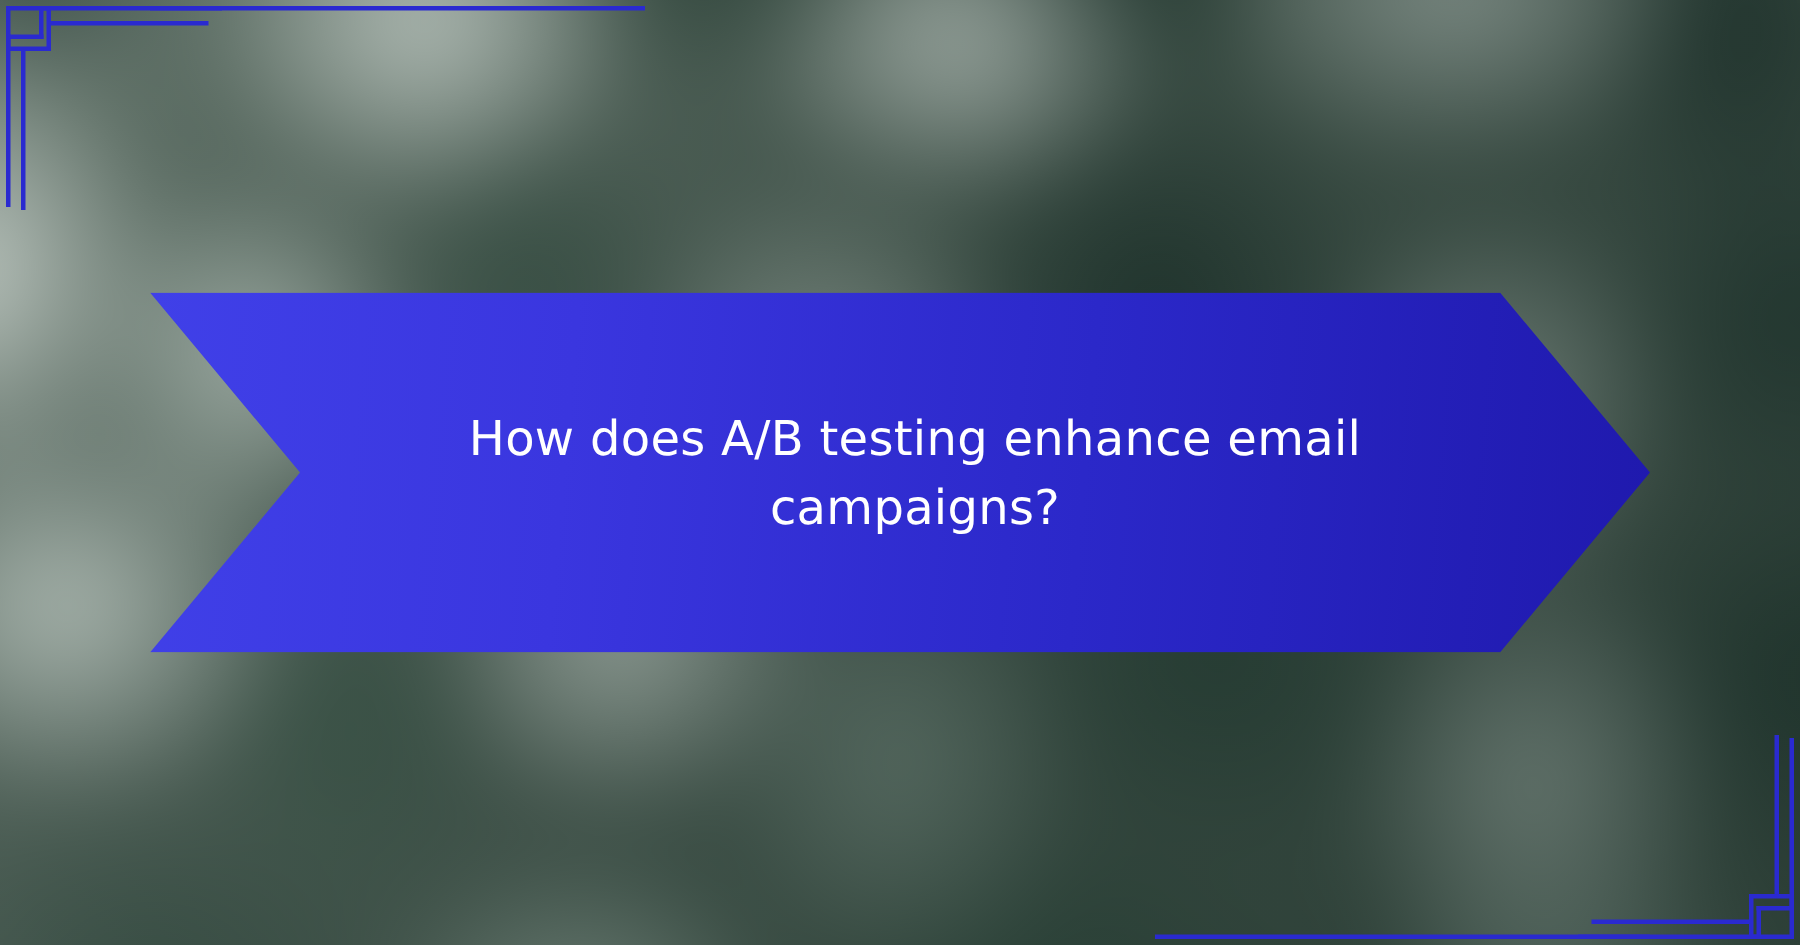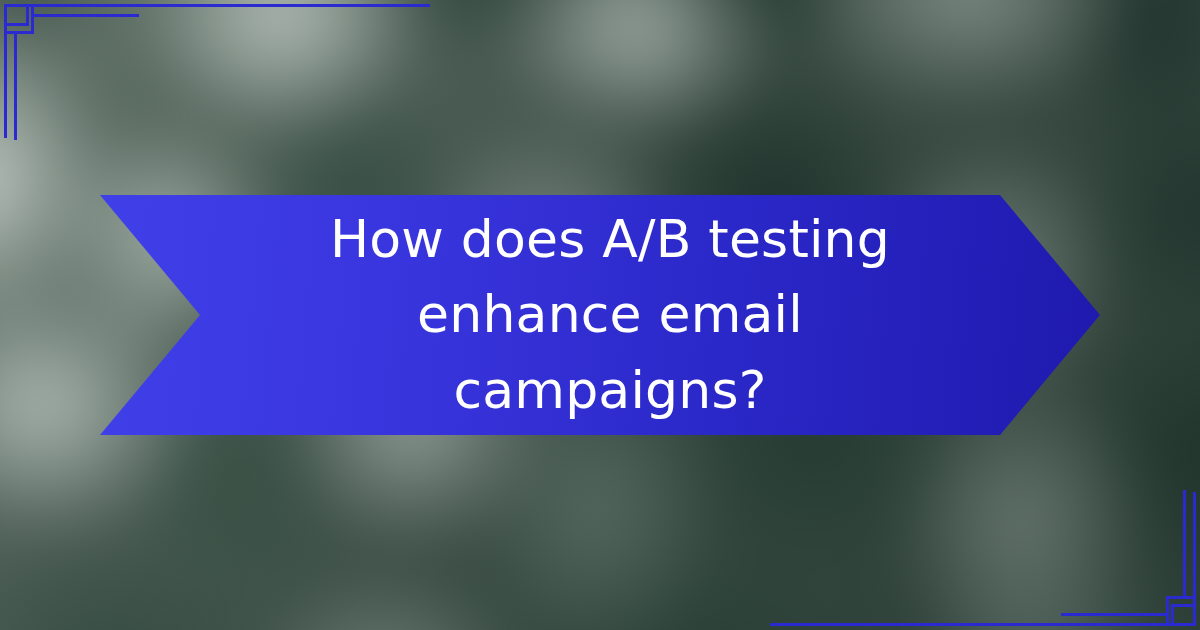--- a/index.html
+++ b/index.html
@@ -111,21 +111,21 @@
   }
   .banner-inner {
     width: 660px;
     padding-left: 20px;
     text-align: center;
   }
   .headline {
     margin: 0;
     color: #ffffff;
     font-family: "DejaVu Sans", sans-serif;
-    font-size: 52px;
+    font-size: 32px;
     font-weight: 400;
     line-height: 1.45;
     letter-spacing: .2px;
   }
 </style>
 </head>
 <body>
 
 <div class="canvas">
 

